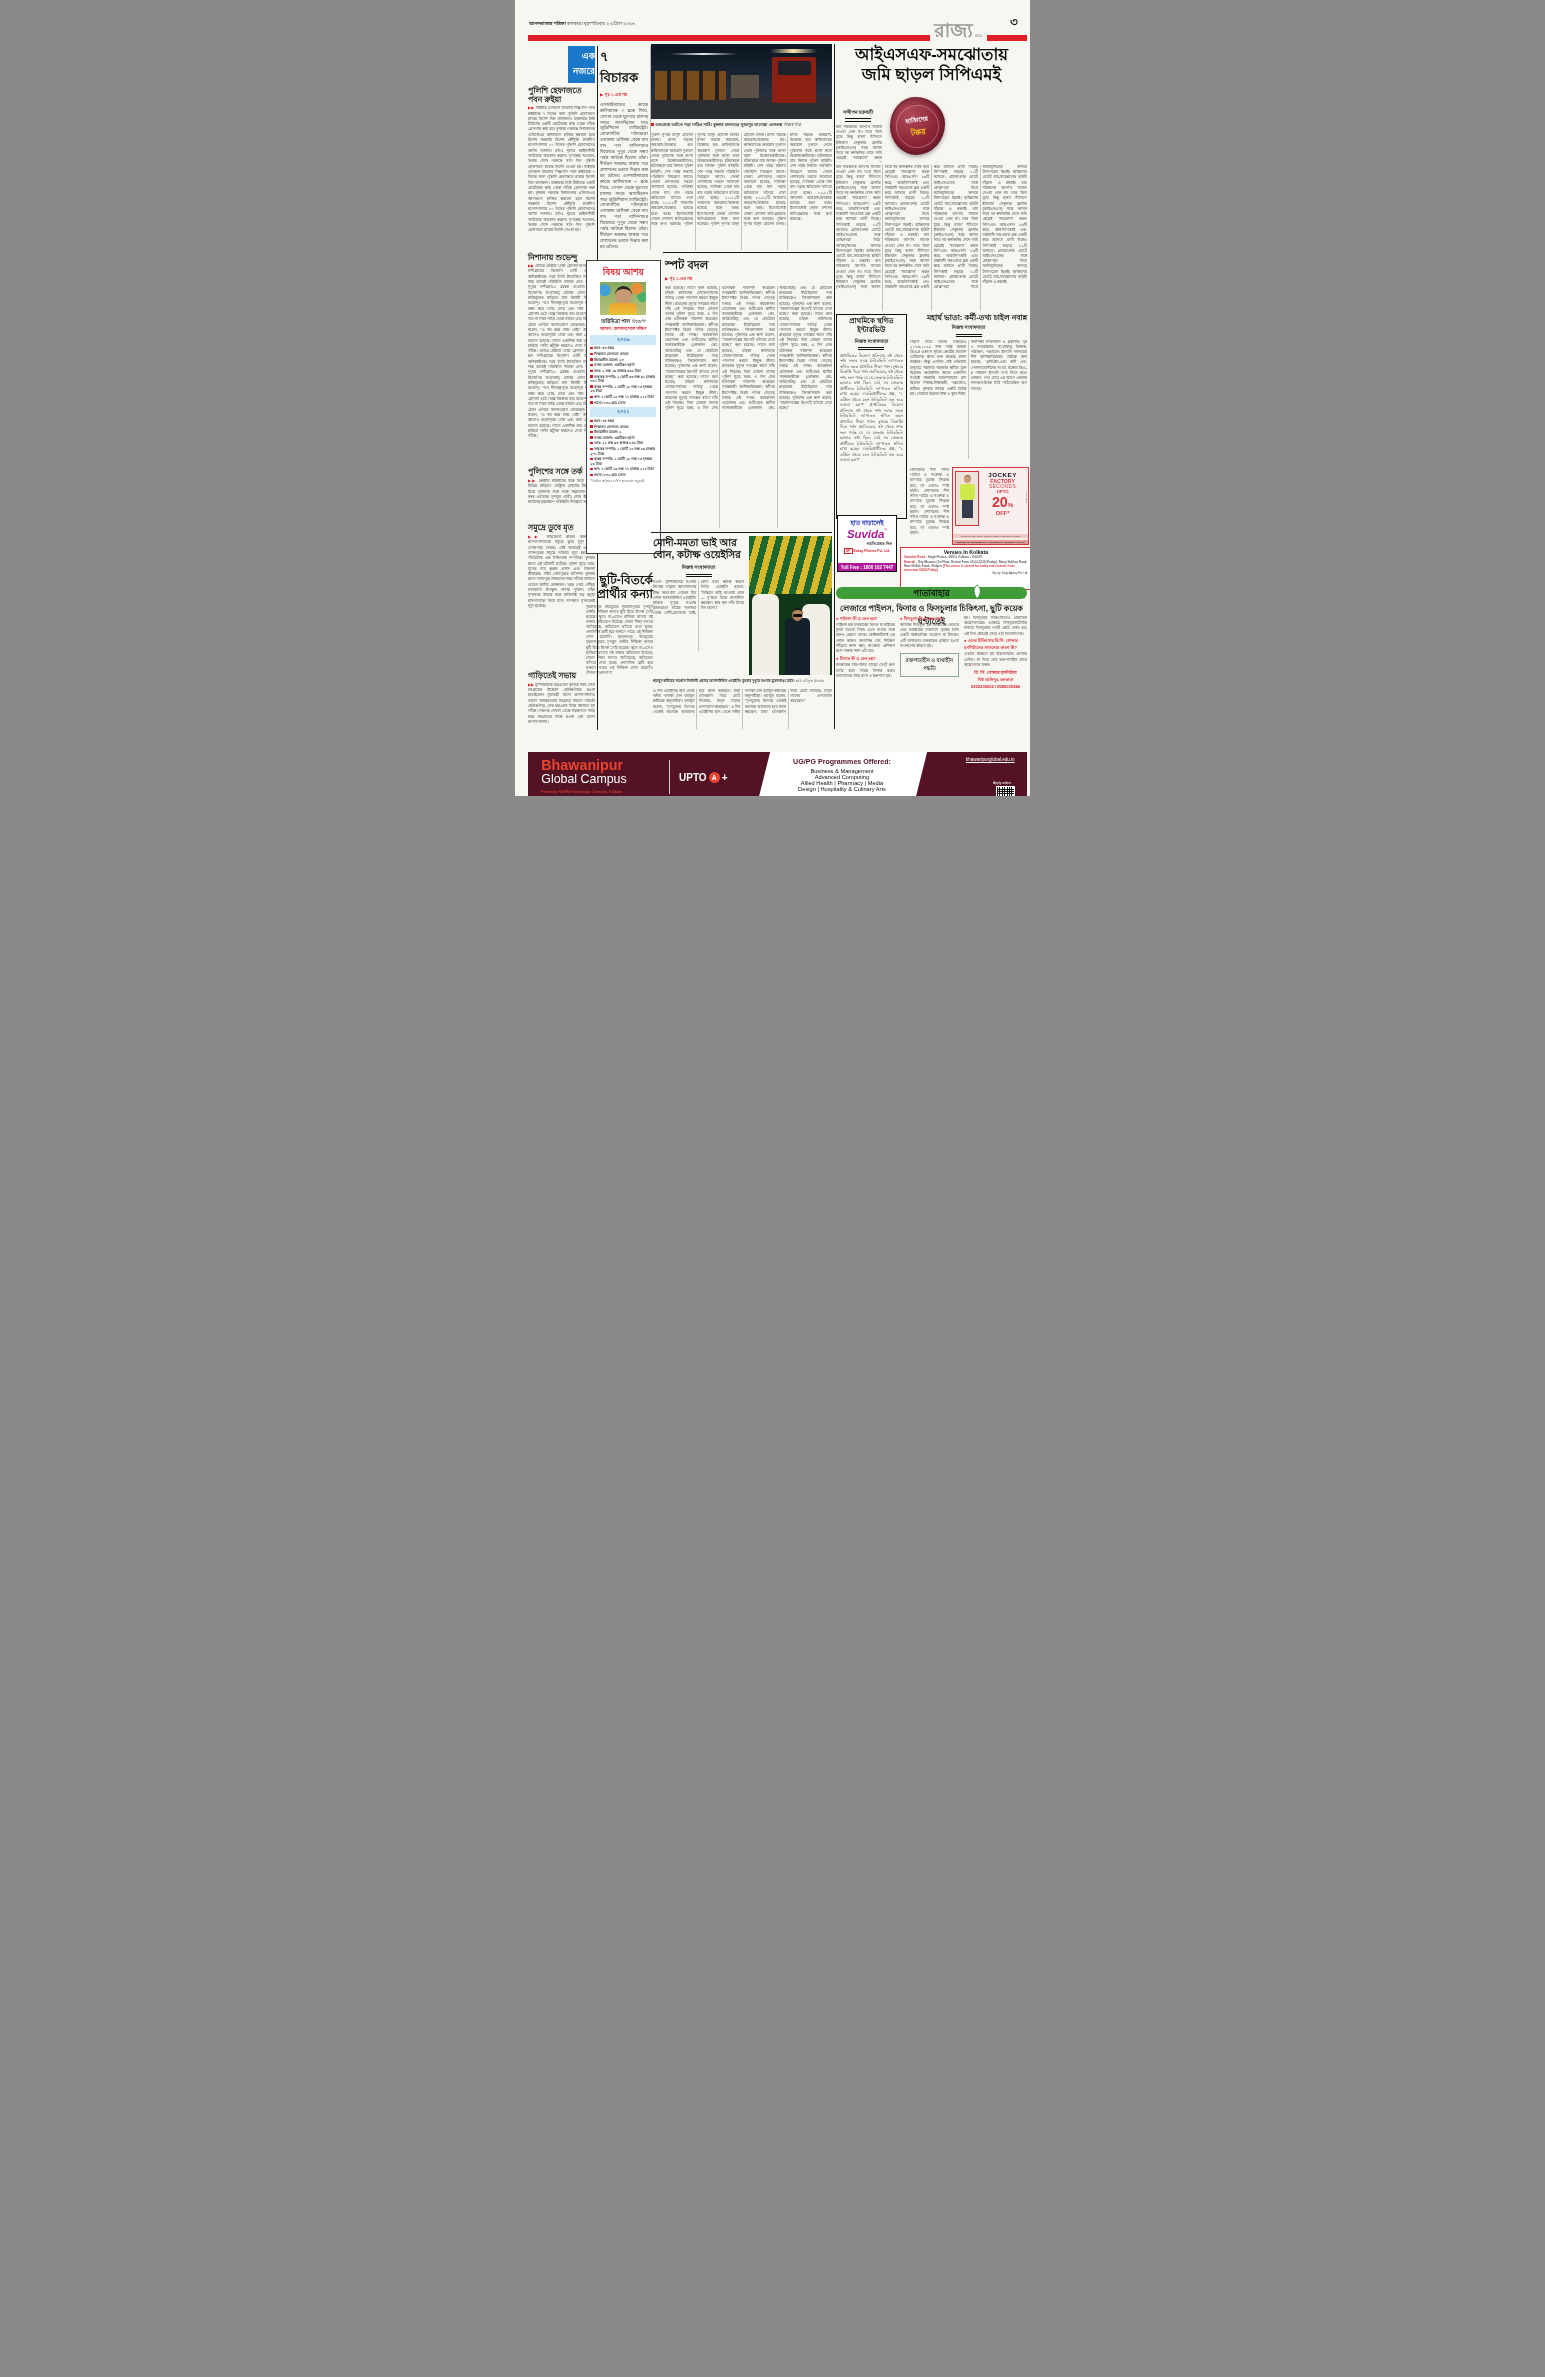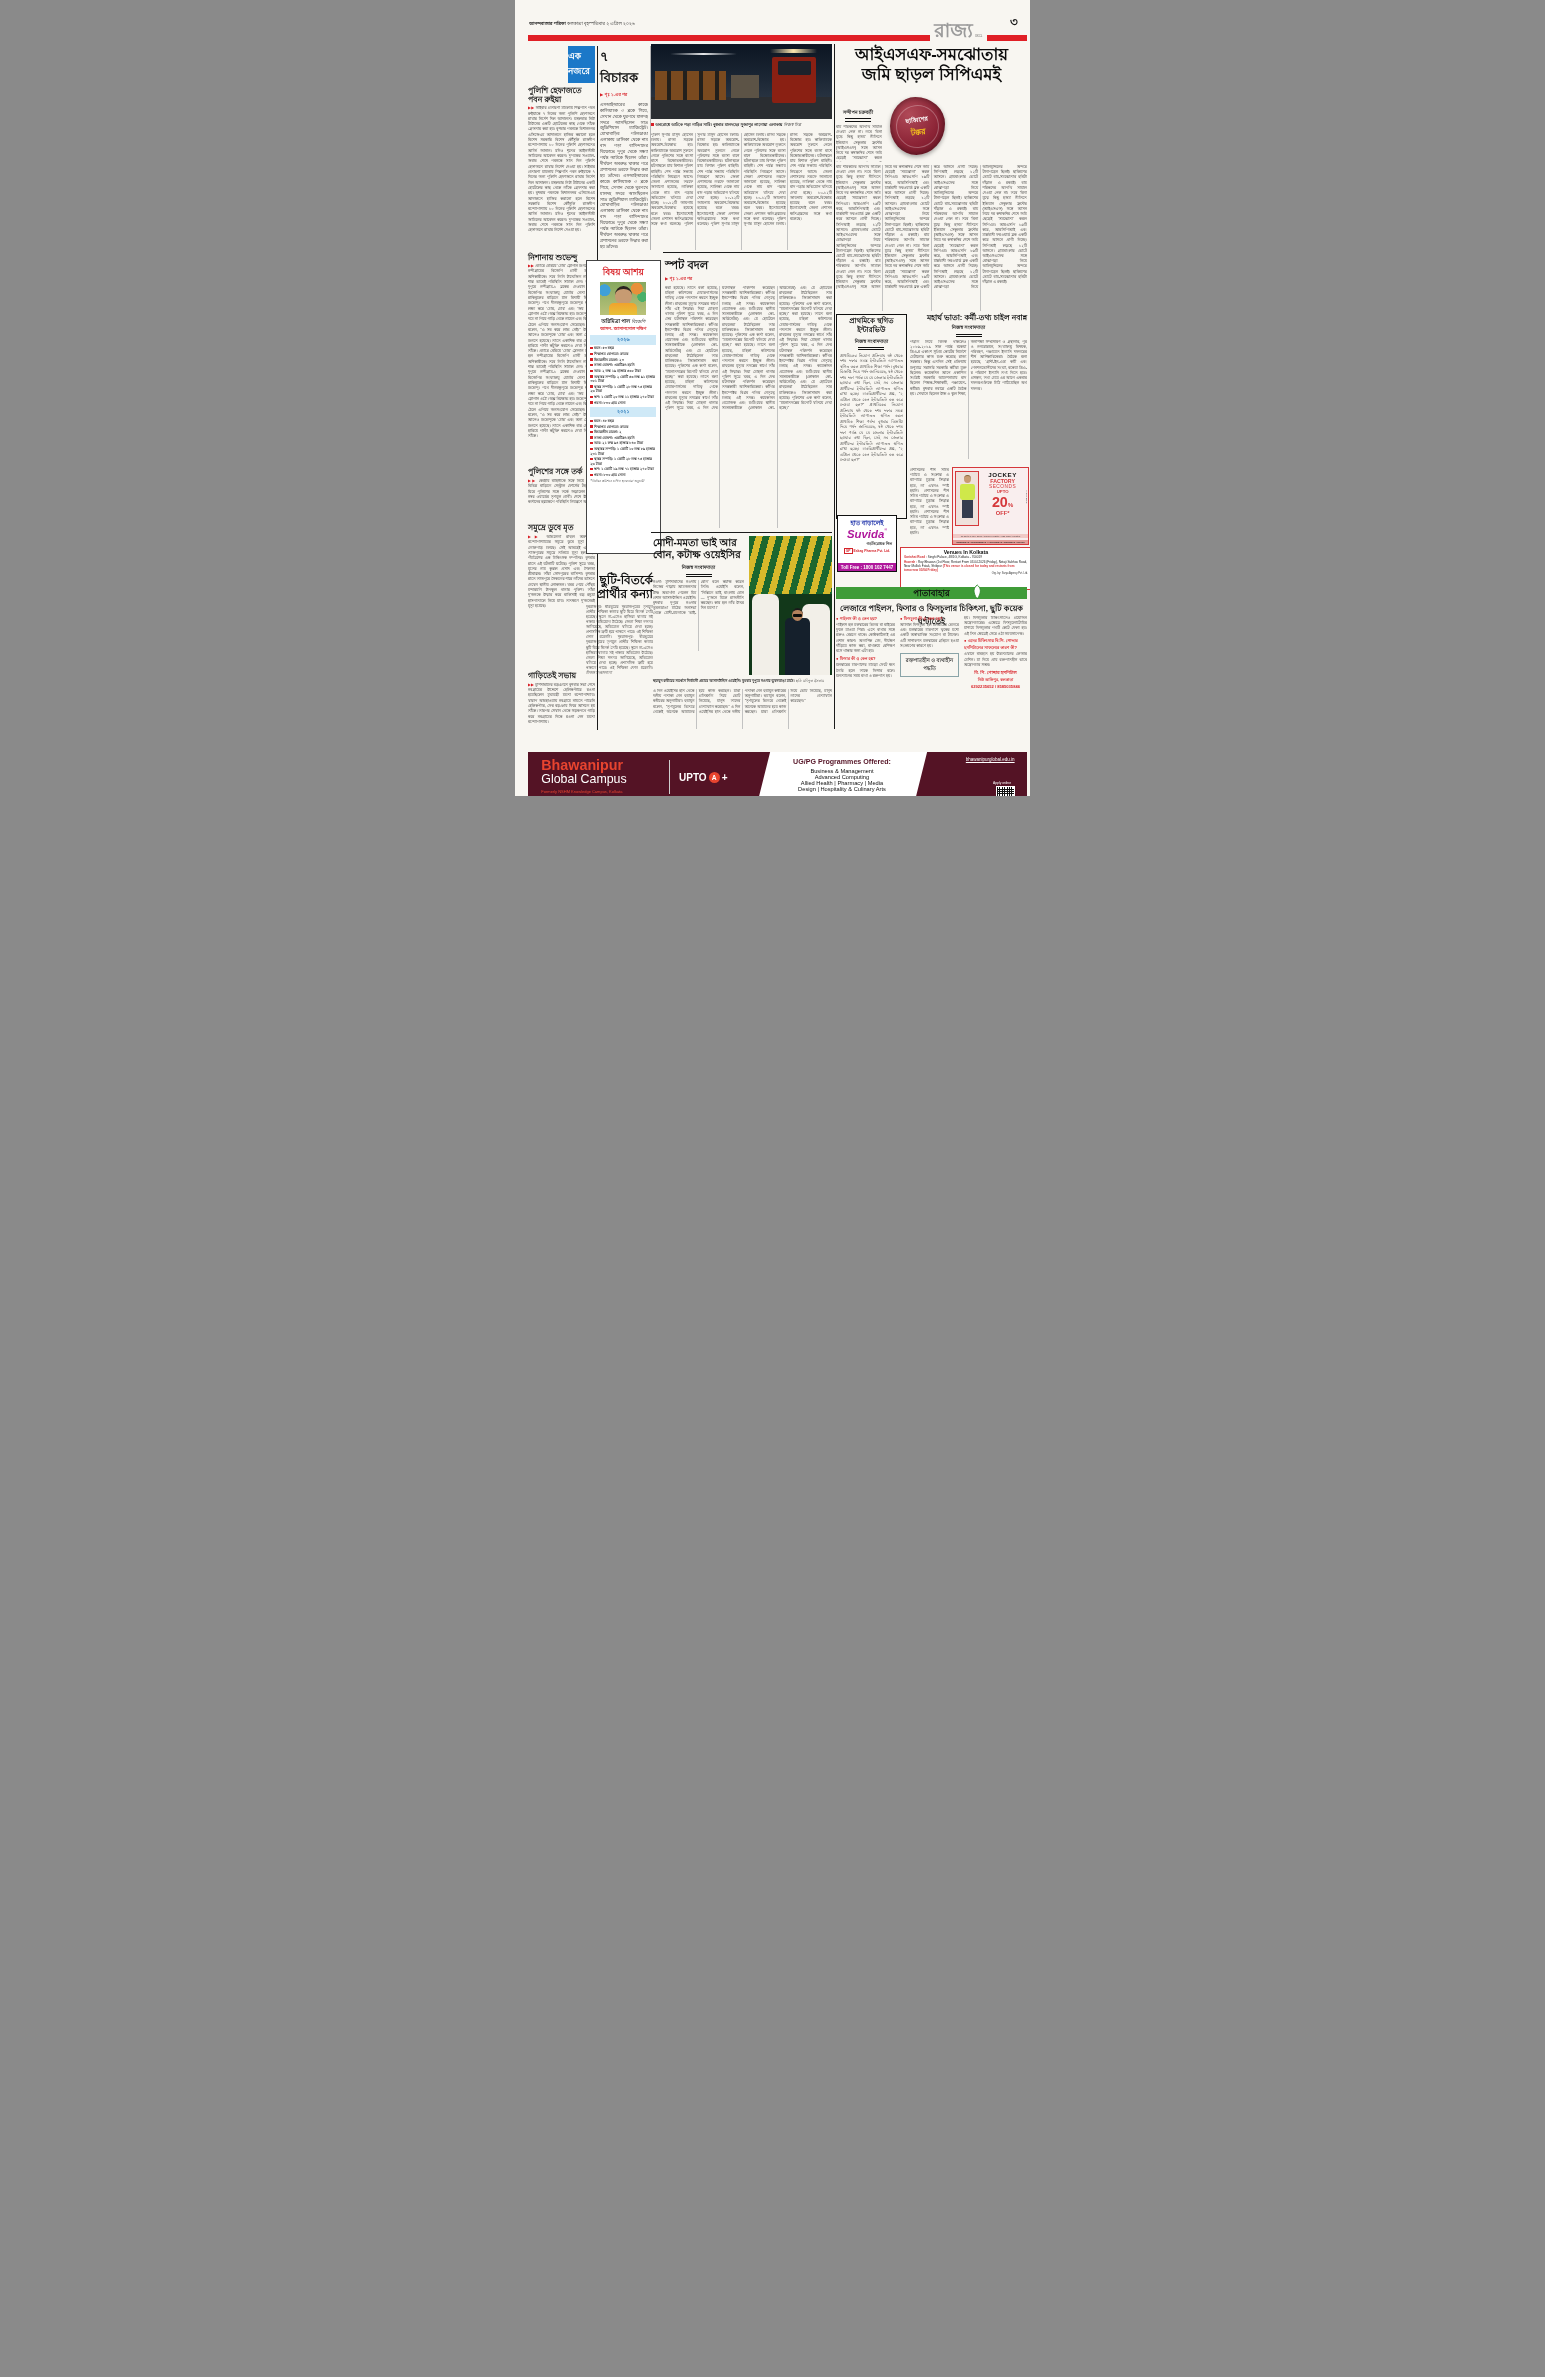--- a/index.html
+++ b/index.html
@@ -16,21 +16,21 @@
   .hrule{height:1px;background:#1c1c1c;}
   .red{color:#d81f26;}
   .headline{font-weight:bold;color:#0d0d0d;}
   .continued{font-size:4.3px;font-weight:bold;}
   .continued .arr{color:#d81f26;}
   .byline{font-weight:bold;font-size:4.8px;text-align:center;}
   .byline-rule{width:26px;border-top:0.5px solid #111;border-bottom:0.5px solid #111;height:1.4px;margin:1.4px auto 0;}
   .bullet-arrow{color:#d81f26;font-size:3.8px;}
   .sq{display:inline-block;width:2.9px;height:2.9px;background:#d81f26;margin-right:1.4px;}
   
-  .rail-head{background:#1b78c8;color:#fff;font-weight:bold;font-size:9px;text-align:left;padding:3.3px 0;margin-left:40px;}
+  .rail-head{background:#1b78c8;color:#fff;font-weight:bold;font-size:9px;text-align:right;padding:3.3px 0;margin-left:40px;}
   .rail h3{font-size:7.8px;line-height:1.12;margin:4.3px 0 1.9px;font-weight:bold;}
   .rail .rb{font-size:3.8px;line-height:1.4;}
   
   .pbox{background:#fff;border:0.5px solid #444;padding:2.9px 3.3px;}
   .pbox .ptitle{color:#d81f26;font-weight:bold;font-size:9px;text-align:center;margin:1px 0 2.4px;}
   .pbox .year{background:#cfe9f7;color:#1a6fb5;font-weight:bold;text-align:center;font-size:4.8px;padding:1px 0;margin:1.9px 0;}
   .pbox ul{list-style:none;margin:0;padding:0;}
   .pbox li{font-size:3.5px;line-height:1.32;font-weight:bold;margin:1px 0;}
   .pbox li:before{content:"";display:inline-block;width:2.4px;height:2.4px;background:#d81f26;margin-right:1.4px;}
   
@@ -252,21 +252,21 @@
   </div>
 
   <div class="abs hidebox" style="left:322px;top:515px;width:58px;height:55px;border:1px solid #111;background:#fff;">
     <div style="text-align:center;color:#1b2fa8;font-weight:bold;font-size:6.2px;margin-top:2.4px;">হাত বাড়ালেই</div>
     <div style="text-align:center;color:#b0189c;font-weight:bold;font-style:italic;font-size:11.4px;line-height:1;"><span>Suvida</span><span style="font-size:3.8px;vertical-align:top;">®</span></div>
     <div style="text-align:right;font-size:3.8px;font-weight:bold;padding-right:3.8px;">গর্ভনিরোধক পিল</div>
     <div style="text-align:center;font-size:3.3px;color:#d5232a;font-weight:bold;margin-top:1px;"><span style="border:0.5px solid #d5232a;padding:0 1px;margin-right:1px;">GP</span><span>Eskag Pharma Pvt. Ltd.</span></div>
     <div style="position:absolute;left:0;bottom:0;width:100%;background:#b0189c;color:#fff;font-weight:bold;font-size:4.5px;text-align:center;padding:1.4px 0;">Toll Free : 1800 102 7447</div>
   </div>
 
-  <div class="abs" style="left:321px;top:587px;width:191px;height:12.4px;background:#3f9c38;">
+  <div class="abs" style="left:321px;top:587px;width:191px;height:12.4px;background:#3f9c38;border-radius:6px;">
     <div style="text-align:center;font-weight:bold;font-size:8.6px;color:#0d0d0d;line-height:12.4px;">পাতাবাহার</div>
     <svg class="abs" style="left:135px;top:-2.9px;" width="12.4" height="16" viewBox="0 0 26 34">
         <path d="M13 2 C20 8 24 16 13 32 C2 16 6 8 13 2 Z" fill="#ffffff" stroke="#2f8c2c" stroke-width="2"></path>
       </svg>
   </div>
   <div class="abs headline" style="left:321px;top:602px;width:191px;text-align:center;font-size:8px;">লেজারে পাইলস, ফিসার ও ফিসচুলার চিকিৎসা, ছুটি কয়েক ঘণ্টাতেই</div>
 
   <div class="abs hidebox" style="left:321px;top:616px;width:59px;height:112px;">
     <div class="red" style="font-weight:bold;font-size:4.1px;">● <span>পাইলস কী ও কেন হয়?</span></div>
     <div class="body-text jt">পাইলস হল মলদ্বারের ভিতর বা বাইরের ফুলে যাওয়া শিরা। এতে ব্যথার সঙ্গে রক্তও বেরতে থাকে। কোষ্ঠকাঠিন্যই এর প্রধান কারণ। অত্যধিক মেদ, দীর্ঘক্ষণ দাঁড়িয়ে কাজ করা, বাথরুমে বেশিক্ষণ বসে থাকার জন্য এটা হয়।</div>

